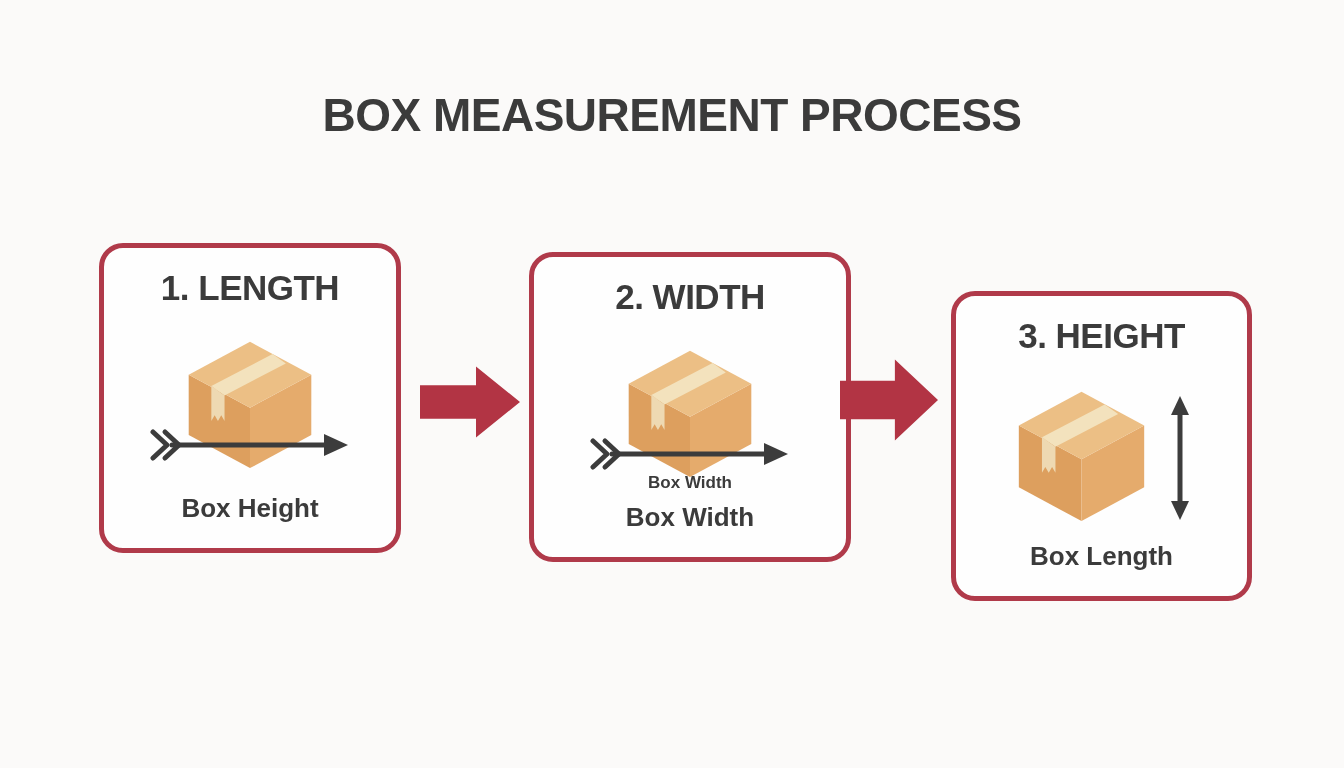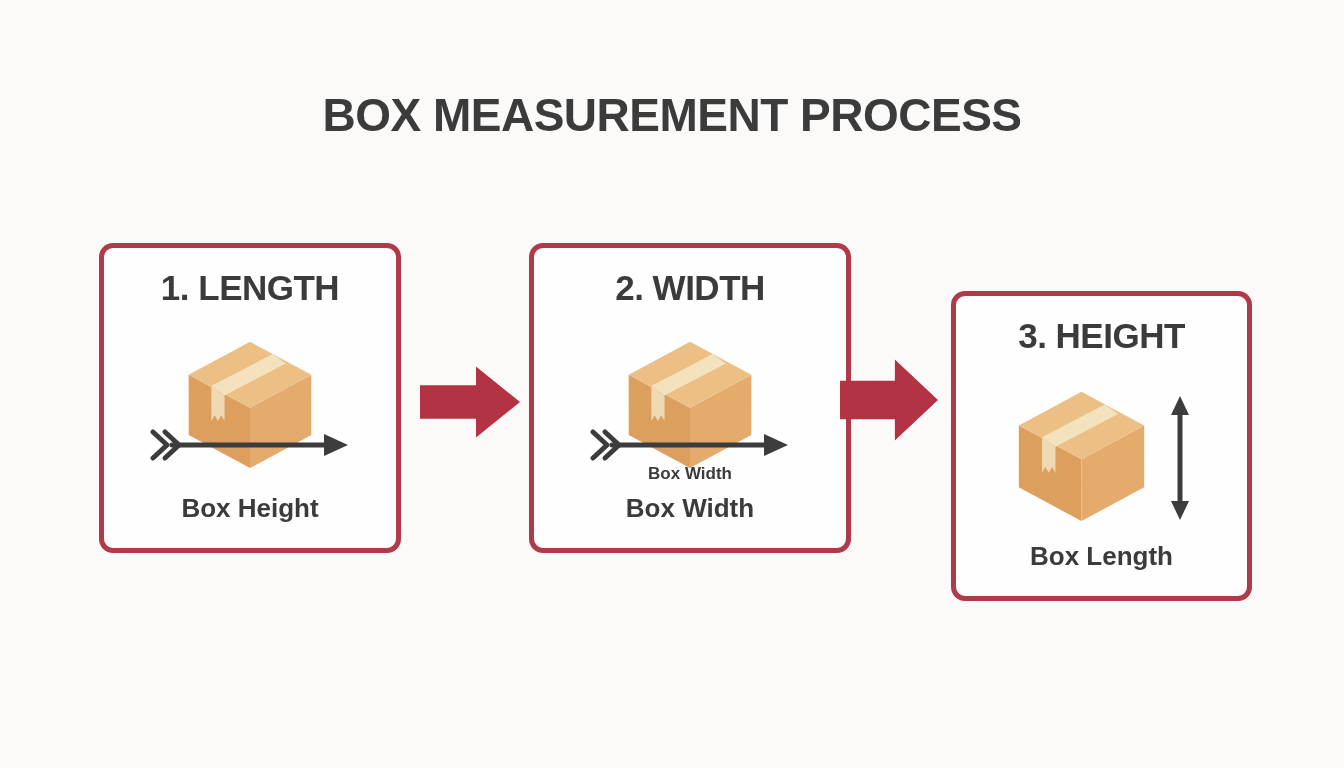--- a/index.html
+++ b/index.html
@@ -16,24 +16,24 @@
     background:var(--background); overflow:hidden;
   }
   .page-title{
     position:absolute; top:80px; left:0; right:0;
     text-align:center; font-size:46px; font-weight:bold;
     letter-spacing:-0.5px; color:var(--text-dark);margin-top:8px;
   }
   .card{
     position:absolute; top:243px; height:310px;
     background:var(--card-bg); border:5px solid var(--card-border);
-    border-radius:14px;
+    border-radius:24px;
   }
   .card-1{left:99px;  width:302px;}
-  .card-2{left:529px; width:322px;}
+  .card-2{left:529px; width:322px;margin-top:9px;}
   .card-3{left:951px; width:301px;margin-top:48px;}
   .step-heading{
     margin-top:20px; text-align:center;
     font-size:35px; font-weight:bold; letter-spacing:-0.5px;
     color:var(--text-dark);
   }
   .box-icon{position:absolute; width:132px; height:132px; top:90px; left:50%; transform:translateX(-50%);}
   .card-3 .box-icon{left:58px; transform:none; width:135px; height:135px; top:92px;}
   .harrow{position:absolute; top:179px; left:50%; transform:translateX(-50%); width:200px; height:36px;}
   .varrow{position:absolute; top:99px; left:208px; width:32px; height:126px;}

